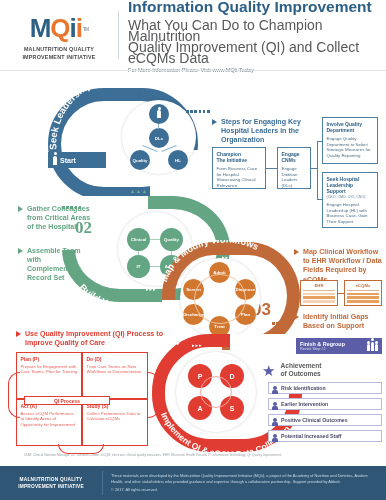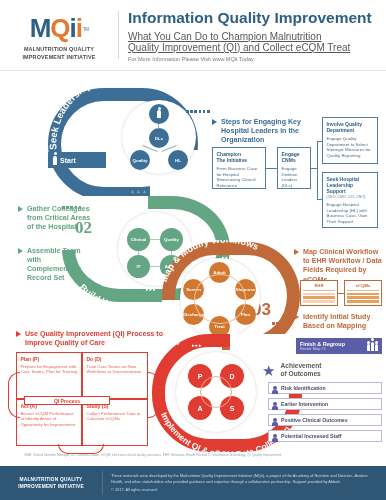--- a/index.html
+++ b/index.html
@@ -21,21 +21,21 @@
   .lg-m  { color:#2e5f84; }
   .lg-q  { color:#e8762c; position:relative; }
   .lg-i1 { color:#2e5f84; }
   .lg-i2 { color:#e8762c; }
   .lg-tm { font-size:5px; color:#9aa7b1; align-self:flex-start; margin-left:1px; margin-top:3px;}
   .logo-sub { font-size:5.4px; color:#4a4a4a; letter-spacing:.2px; text-align:center;
               line-height:7.5px; margin-top:4px; font-weight:bold; }
   .hdr-div { width:1px; height:48px; background:#d3d8dc; margin:0 9px 0 0; }
   .hdr-text { flex:1; padding-right:8px; }
   .hdr-title { font-size:15.5px; font-weight:bold; color:#2e5f84; line-height:18px; }
-  .hdr-sub { font-size:10px; color:#58595b; line-height:11px; margin-top:4px;text-decoration:underline; }
+  .hdr-sub { font-size:14px; color:#58595b; line-height:11px; margin-top:4px; }
   .hdr-note { font-size:5.6px; color:#7a7c7e; margin-top:3px; }
   .hdr-rule { position:absolute; left:0; top:70px; width:386px; height:1px; background:#e2e5e8; }
 
   
   .tri { width:0; height:0; border-left:5px solid currentColor;
          border-top:3.5px solid transparent; border-bottom:3.5px solid transparent;
          display:inline-block; flex:none; margin-top:1px; }
   .bullet { display:flex; gap:4px; align-items:flex-start; }
   .bullet-txt { font-size:7.1px; line-height:9.2px; font-weight:bold; }
 
@@ -152,21 +152,21 @@
       <div class="logo-sub">
         <div>MALNUTRITION QUALITY</div>
         <div>IMPROVEMENT INITIATIVE</div>
       </div>
     </div>
     <div class="hdr-div"></div>
     <div class="hdr-text">
       <div class="hdr-title">Information Quality Improvement</div>
       <div class="hdr-sub">
         <div>What You Can Do to Champion Malnutrition</div>
-        <div>Quality Improvement (QI) and Collect eCQM Treat</div>
+        <div>Quality Improvement (QI) and Collect eCQMs Data</div>
       </div>
       <div class="hdr-note">For More Information Please Visit www.MQii.Today</div>
     </div>
   </div>
   <div class="hdr-rule"></div>
 
   <div class="ring01"></div>
   <div class="ring01-mask"></div>
 
   <div style="position:absolute;left:44px;top:86px;width:160px;height:80px;">
@@ -319,21 +319,21 @@
 
   <div class="lb" style="left:294px;top:248px;width:90px;">
     <div class="bullet" style="color:#c06a3a;">
       <i class="tri"></i>
       <span class="bullet-txt" style="color:#c06a3a;">Map Clinical Workflow to EHR Workflow / Data Fields Required by eCQMs</span>
     </div>
   </div>
   <div class="lb" style="left:294px;top:313px;width:90px;">
     <div class="bullet" style="color:#c06a3a;">
       <i class="tri"></i>
-      <span class="bullet-txt" style="color:#c06a3a;">Identify Initial Study Based on Mapping</span>
+      <span class="bullet-txt" style="color:#c06a3a;">Identify Initial Gaps Based on Support</span>
     </div>
   </div>
   <div class="dots" style="left:272px;top:322px;">
     <i style="background:#c06a3a"></i>
       <i style="background:#c06a3a"></i>
       <i style="background:#c06a3a"></i>
       <i style="background:#c06a3a"></i>
   </div>
 
   <div class="minitable" style="left:300px;top:280px;width:38px;height:26px;">

